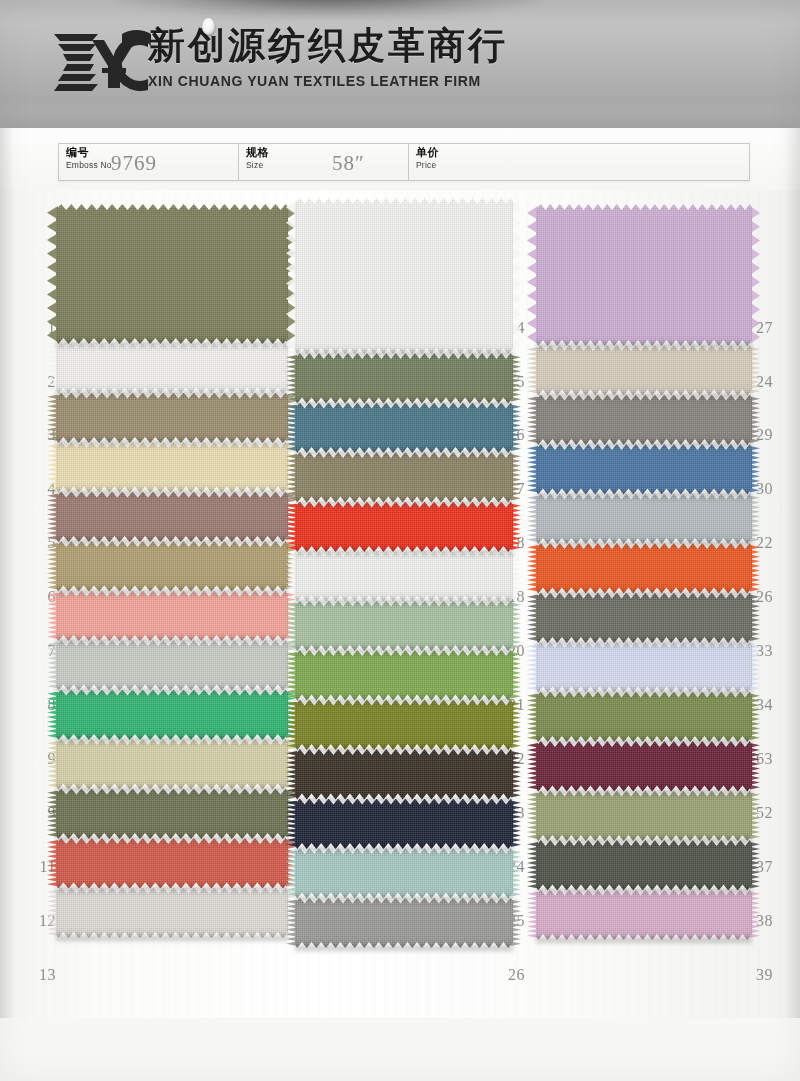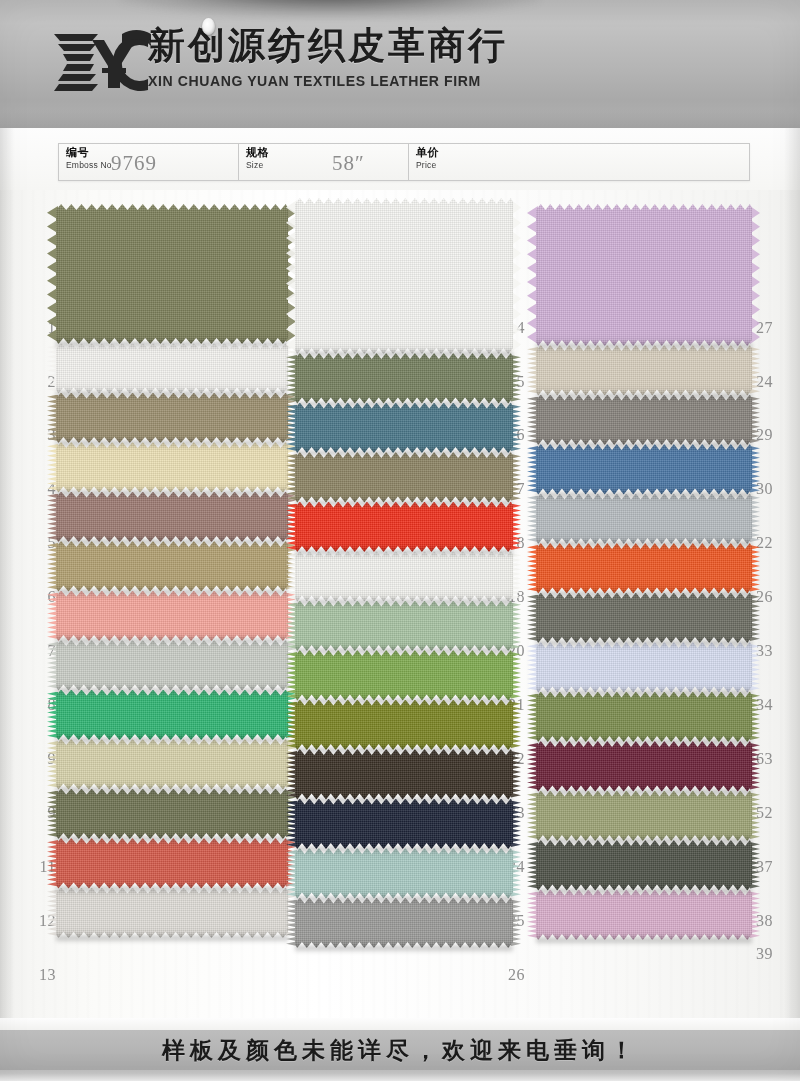--- a/index.html
+++ b/index.html
@@ -590,26 +590,21 @@
         <div class="num num-r" style="top: 237px;">29</div>
         <div class="num num-r" style="top: 291px;">30</div>
         <div class="num num-r" style="top: 345px;">22</div>
         <div class="num num-r" style="top: 399px;">26</div>
         <div class="num num-r" style="top: 453px;">33</div>
         <div class="num num-r" style="top: 507px;">34</div>
         <div class="num num-r" style="top: 561px;">63</div>
         <div class="num num-r" style="top: 615px;">52</div>
         <div class="num num-r" style="top: 669px;">37</div>
         <div class="num num-r" style="top: 723px;">38</div>
-        <div class="num num-r" style="top: 756px;">39</div>
+        <div class="num num-r" style="top: 777px;">39</div>
       </div>
   </div>
 
-  <div class="footer-band">
-    <div class="footer-inner">
-      <span class="footer-text">样板及颜色未能详尽，欢迎来电垂询！</span>
-    </div>
-  </div>
 
   <div class="edge-left"></div>
   <div class="edge-right"></div>
   <div class="vignette"></div>
 </div>
 
 </body></html>

